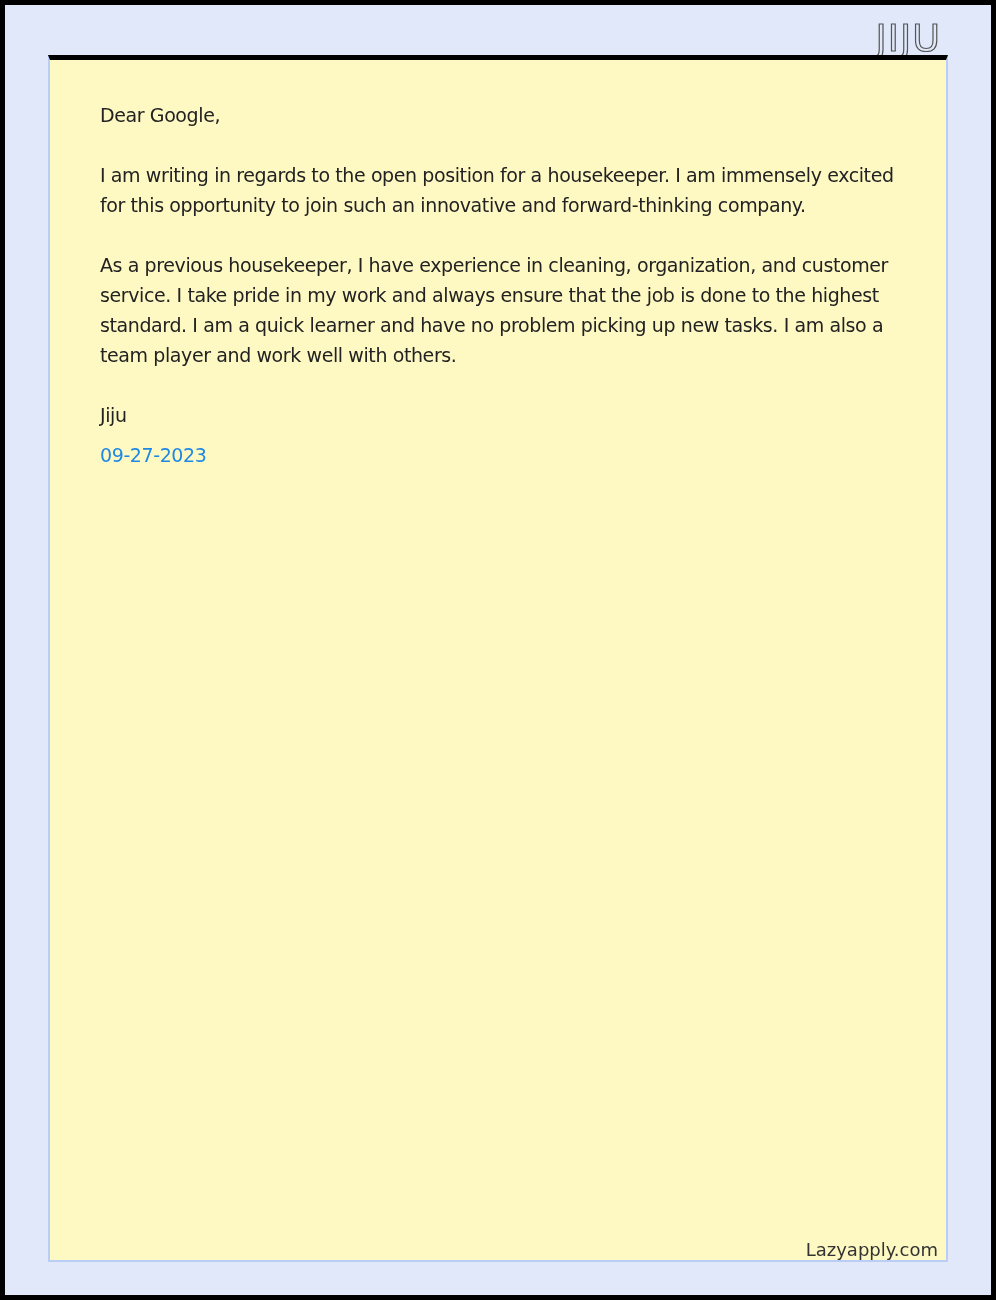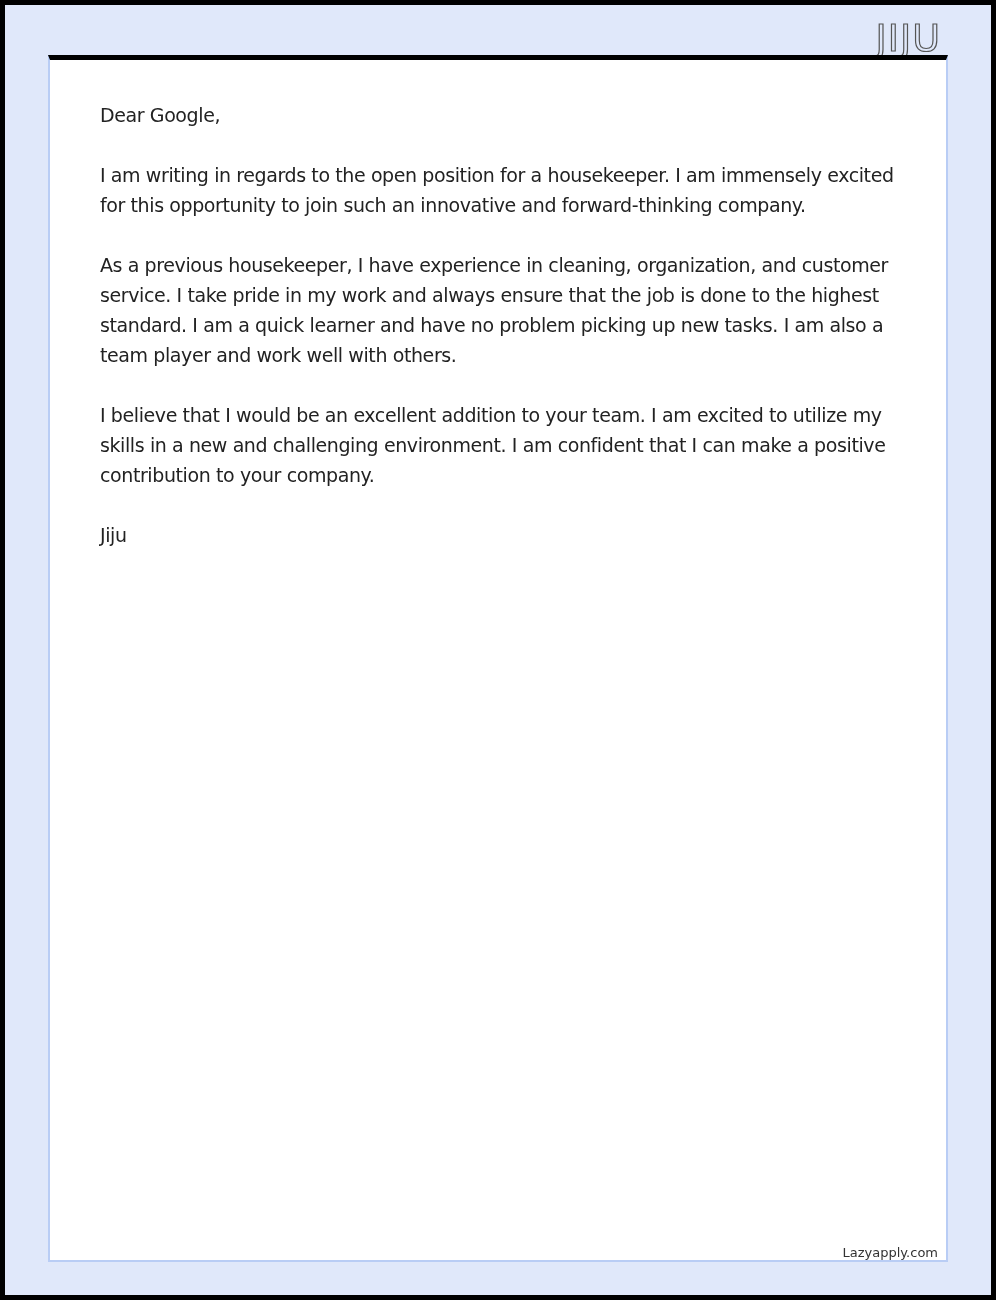--- a/index.html
+++ b/index.html
@@ -10,43 +10,43 @@
       font-family: "DejaVu Sans", sans-serif;
     }
     .brand {
       position: absolute; right: 50px; top: 14px;
       font-family: "DejaVu Sans", sans-serif; font-size: 38px;
       color: transparent; -webkit-text-stroke: 1.2px #555; letter-spacing: 1px;
       line-height: 1;
     }
     .paper {
       position: absolute; left: 43px; top: 50px; width: 900px; height: 1207px;
-      box-sizing: border-box; background: #ffffff;
+      box-sizing: border-box; background: #fef9c3;
       border: 2px solid #b9cdf5; border-top: 5px solid #000;
     }
     .content {
       position: absolute; left: 50px; top: 40px; width: 810px;
       font-size: 19px; line-height: 30px; color: #222;
       letter-spacing: -0.4px;
     }
     .content p { margin: 0 0 30px 0; }
     .content p.sig { margin-bottom: 10px; }
     .date { color: #1e88e5; }
     .footer {
       position: absolute; right: 8px; bottom: 0px;
-      font-size: 13px; color: #333;
+      font-size: 18px; color: #333;
     }
   </style>
 </head>
 <body>
 
 <div class="brand">JIJU</div>
 
 <div class="paper">
   <div class="content">
     <p>Dear Google,</p>
     <p>I am writing in regards to the open position for a housekeeper. I am immensely excited for this opportunity to join such an innovative and forward-thinking company.</p>
     <p>As a previous housekeeper, I have experience in cleaning, organization, and customer service. I take pride in my work and always ensure that the job is done to the highest standard. I am a quick learner and have no problem picking up new tasks. I am also a team player and work well with others.</p>
-    <p>I believe that I would be an excellent addition to your team. I am excited to utilize my skills in a new and challenging environment. I am confident that I can make a positive contribution to your company.</p>
     <p class="sig">Jiju</p>
+    <p class="date">09-27-2023</p>
   </div>
   <div class="footer">Lazyapply.com</div>
 </div>
 
 </body></html>

